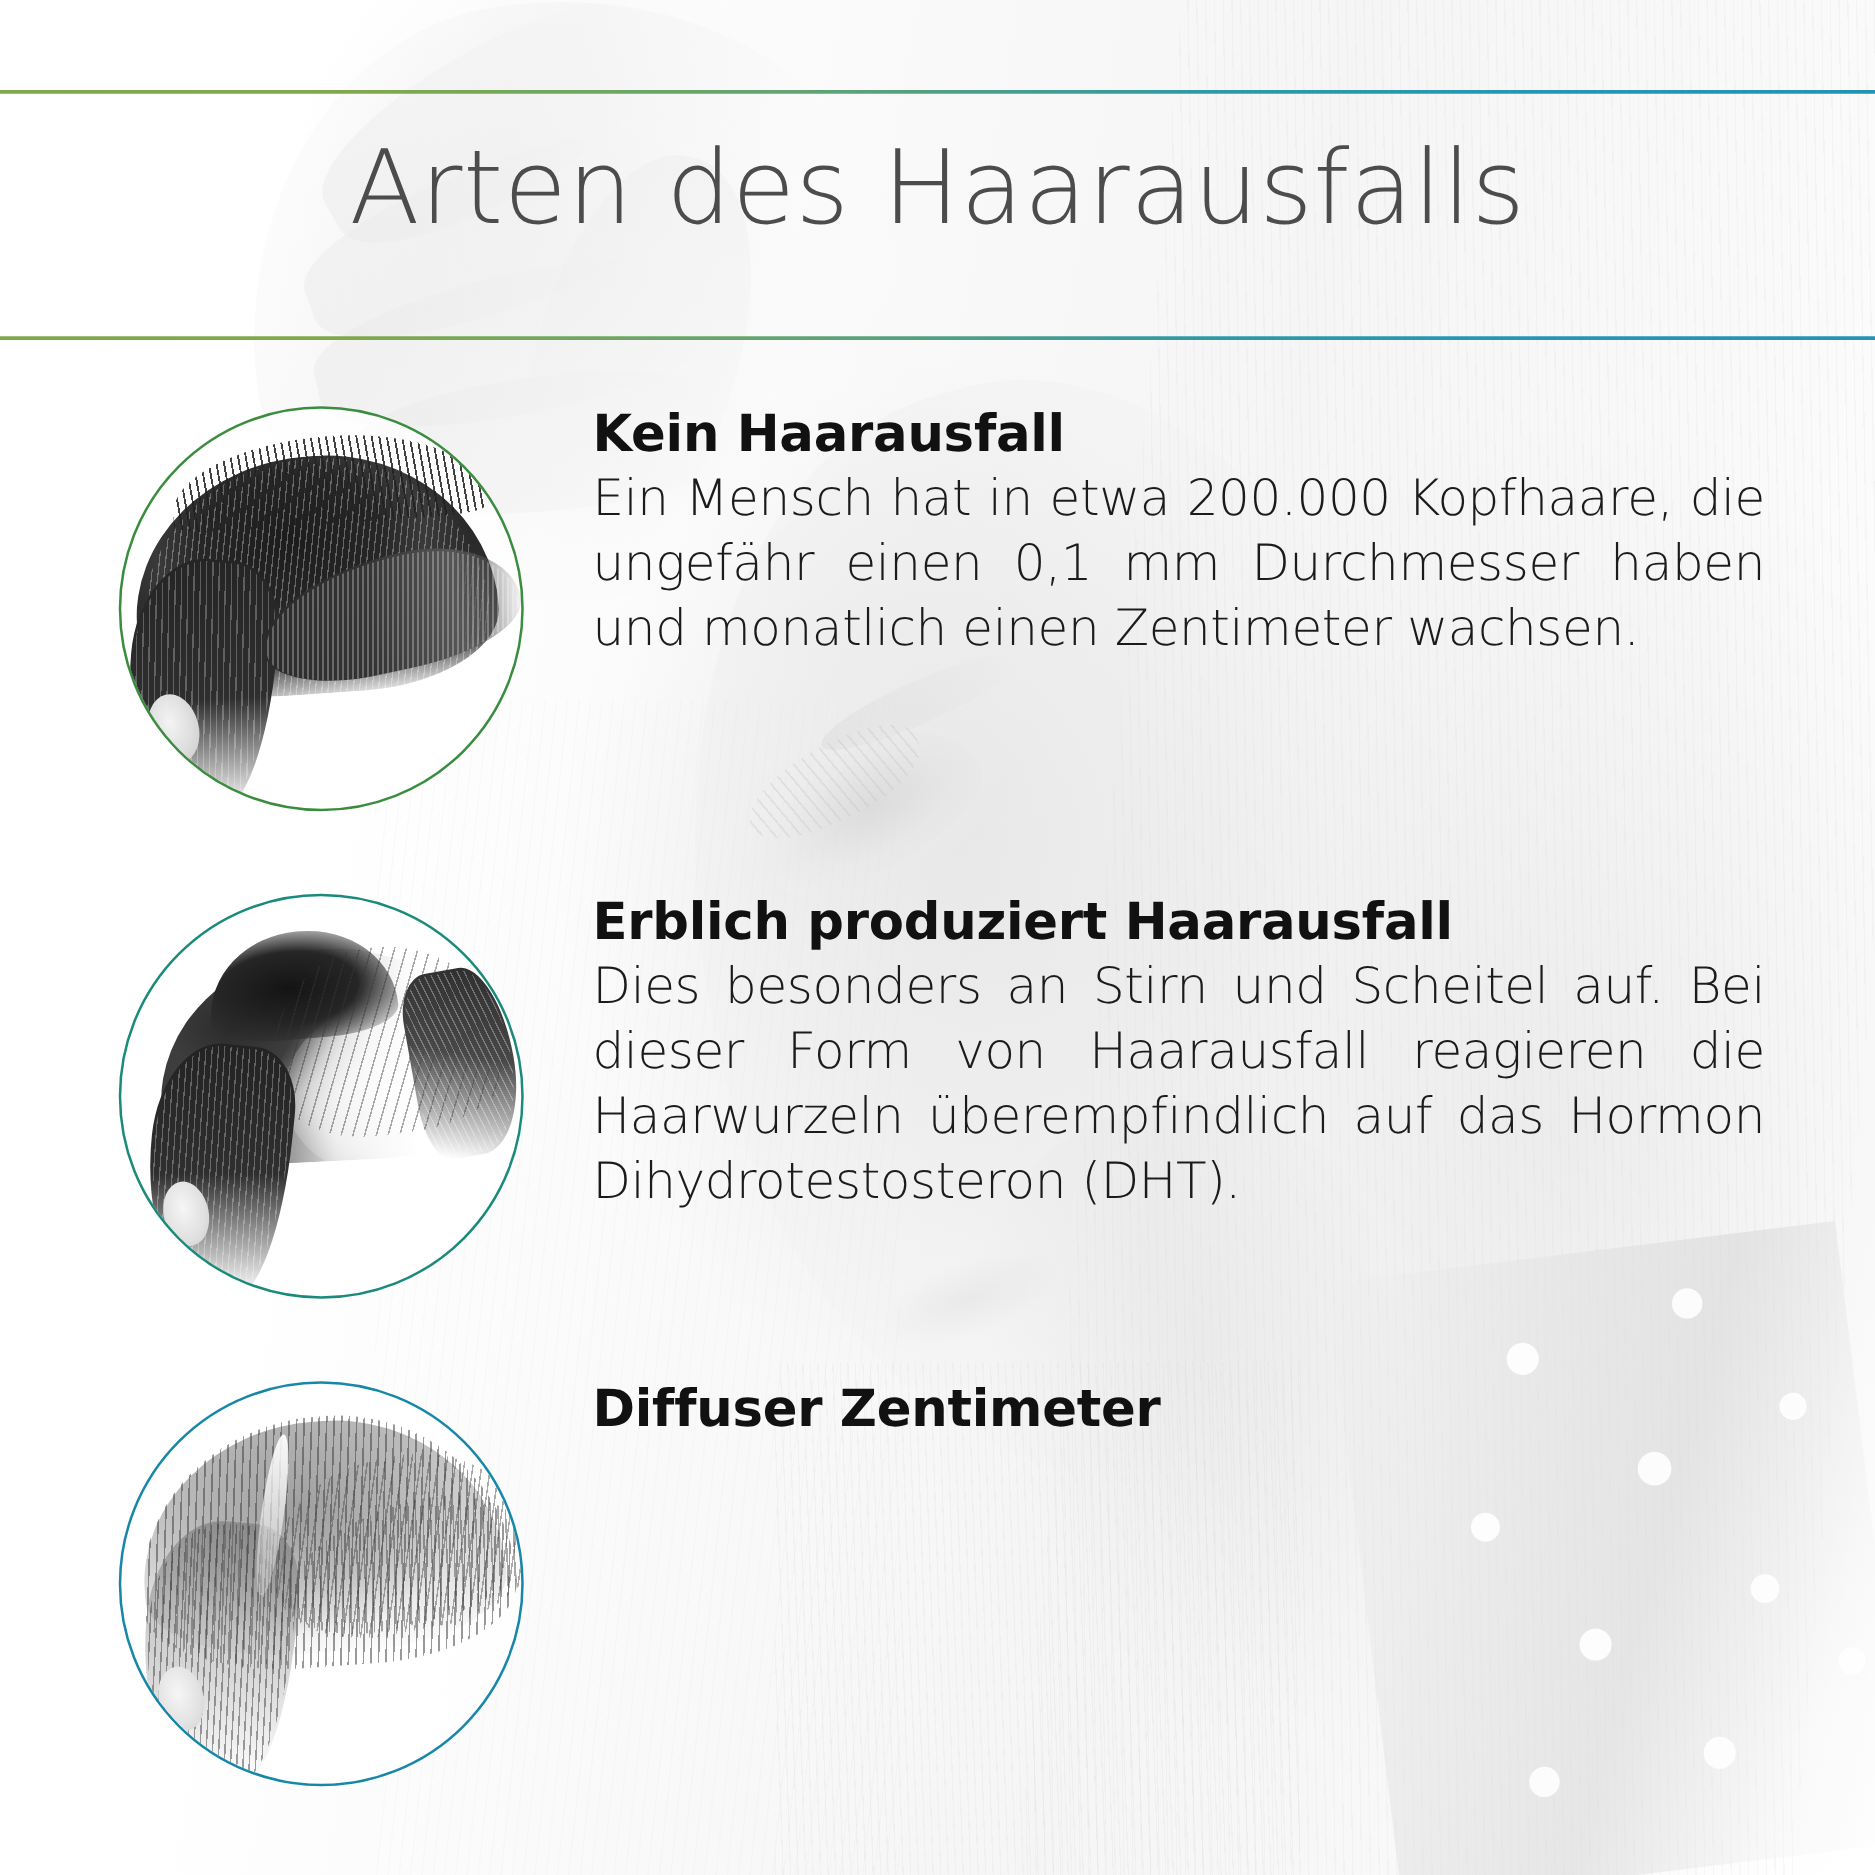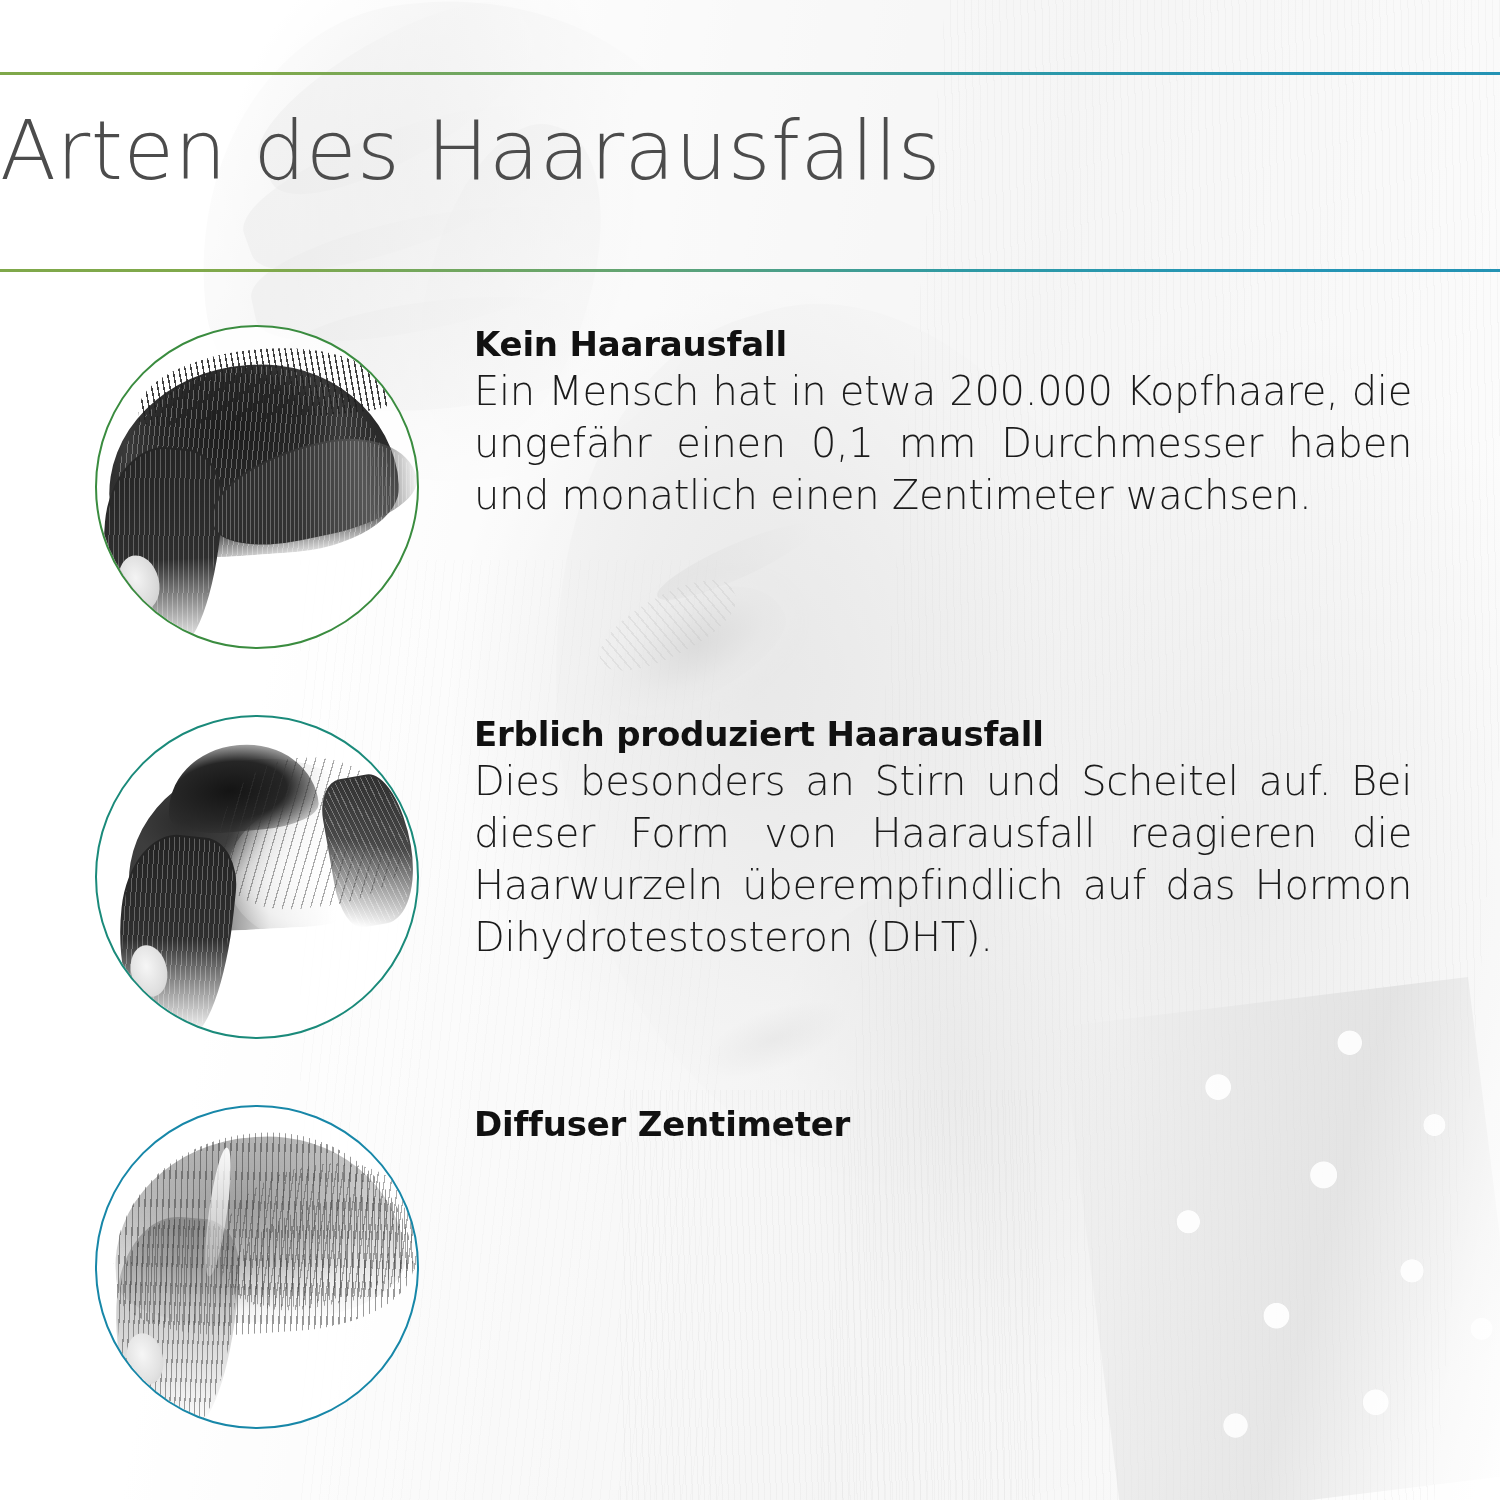--- a/index.html
+++ b/index.html
@@ -136,20 +136,21 @@
   .rule{
     position:absolute;left:0;width:1500px;height:3px;
     background:linear-gradient(90deg,#7fa84a 0%,#80a94c 18%,#63a472 42%,#2f9aa4 64%,#2596b5 82%,#2493b4 100%);
   }
   .rule-top{top:72px;}
   .rule-bottom{top:269px;}
 
   
   .title{
     position:absolute;left:0;top:108px;width:1500px;
+    text-align:center;
     font-family:"DejaVu Sans","Liberation Sans",sans-serif;
     font-size:82px;font-weight:300;letter-spacing:.5px;
     color:#4c4c4c;
     line-height:1.05;
     white-space:nowrap;
   }
 
   
   .section{position:absolute;left:0;width:1500px;}
   .sec1{top:325px;}
@@ -333,21 +334,21 @@
   .h3-ear{
     left:30px;top:226px;width:36px;height:52px;border-radius:50%;
     background:radial-gradient(ellipse at 45% 40%, #f6f6f6 0%, #e2e2e2 60%, #cdcdcd 100%);
     transform:rotate(-12deg);
   }
 
   
   .textcol{position:absolute;left:474px;top:0;width:938px;}
   .sec-head{
     font-family:"DejaVu Sans","Liberation Sans",sans-serif;
-    font-size:34px;font-weight:700;color:#111;
+    font-size:41px;font-weight:700;color:#111;
     letter-spacing:-.2px;line-height:1.12;
     margin:0 0 2px 0;
     white-space:nowrap;
   }
   .sec-body{
     font-family:"DejaVu Sans","Liberation Sans",sans-serif;
     font-size:40px;font-weight:300;color:#1b1b1b;
     line-height:1.30;
     text-align:justify;
     margin:0;

